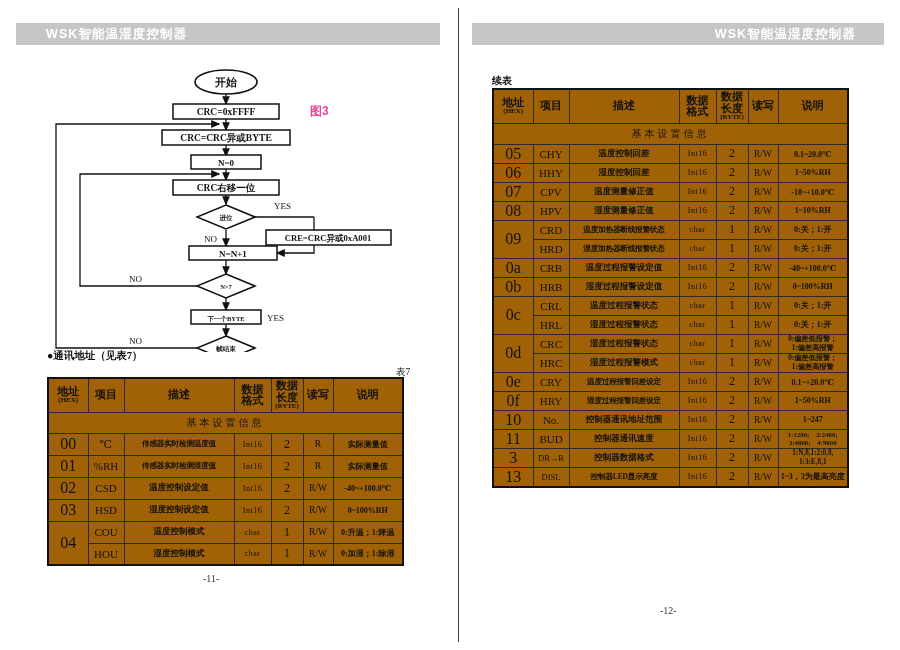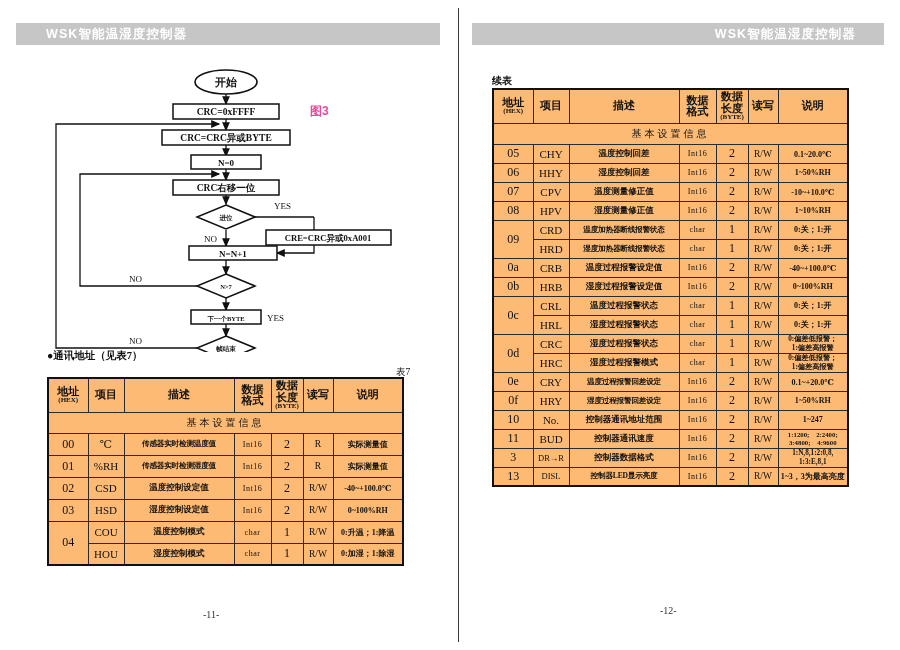--- a/index.html
+++ b/index.html
@@ -35,21 +35,21 @@
     color: #ffffff; font-size: 12.5px; font-weight: bold;
     letter-spacing: 1.1px;
     font-family: "Liberation Sans", "DejaVu Sans", sans-serif;
   }
 
   
   .pgnum {
     position: absolute; font-size: 10px; color: #333;
     font-family: "Liberation Serif", serif;
   }
-  .pgnum.left  { left: 203px; top: 609px; }
+  .pgnum.left  { left: 203px; top: 573px; }
   .pgnum.right { left: 660px; top: 605px; }
 
   
   #flow { position: absolute; left: 14px; top: 62px; width: 430px; height: 290px; }
   #flow svg { display: block; }
   .fc-box-txt {
     font-family: "Liberation Serif", "DejaVu Serif", serif;
     font-weight: bold; fill: #111;
   }
   .fc-label {
@@ -76,21 +76,21 @@
     position: absolute; left: 492px; top: 74px;
     font-size: 10px; font-weight: bold; color: #111;
     font-family: "Liberation Serif", "DejaVu Serif", serif;
   }
 
   
   table.reg {
     position: absolute;
     border-collapse: collapse;
     table-layout: fixed;
-    background: #fdba74;
+    background: #a16207;
   }
   table.reg.left-tbl  { left: 47px;  top: 377px; width: 355px; }
   table.reg.right-tbl { left: 492px; top: 88px;  width: 355px; }
 
   table.reg td, table.reg th {
     border: 1px solid #2b2b2b;
     text-align: center;
     vertical-align: middle;
     color: #111;
     padding: 0 1px;
@@ -100,21 +100,21 @@
 
   
   .hd-cell { font-size: 11px; font-weight: bold; line-height: 1.05; height: 34px; }
   .hd-cell .sub { font-size: 7px; font-weight: bold; display: block; }
   .hd-cell .two { display: block; }
 
   
   .sect { font-size: 10px; font-weight: normal; letter-spacing: 3px; height: 21px; }
 
   
-  .c-addr  { font-size: 12px; margin-left: 19px; }
+  .c-addr  { font-size: 16px; margin-left: 19px; }
   .c-item  { font-size: 11px; font-weight: normal; }
   .c-item.sm { font-size: 8.5px; letter-spacing: 0px; margin-top: 11px; }
   .c-desc  { font-size: 8.5px; font-weight: bold; }
   .c-desc.tight { font-size: 7.6px; letter-spacing: -0.2px; }
   .c-fmt   { font-size: 8px; font-family: "Liberation Mono","DejaVu Sans Mono", monospace; letter-spacing: 0.5px; }
   .c-len   { font-size: 12px; }
   .c-rw    { font-size: 9.5px; }
   .c-note  { font-size: 8px; font-weight: bold; }
   .c-note.sm  { font-size: 7.2px; line-height: 1.15; margin-left: 24px; }
   .c-note.xsm { font-size: 6.8px; line-height: 1.15; }

